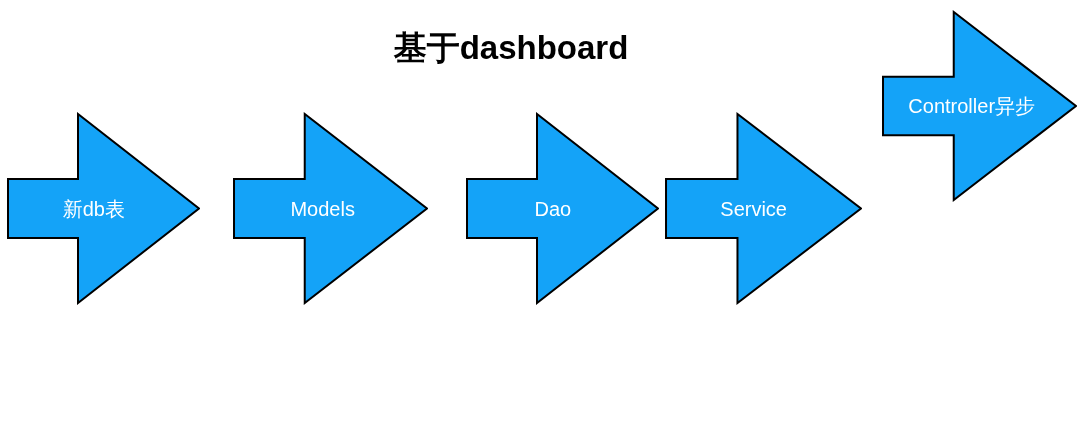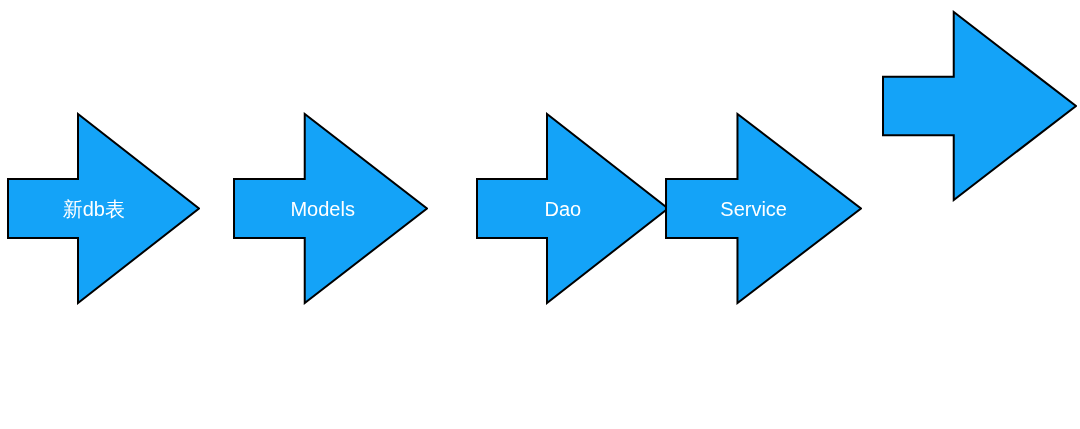--- a/index.html
+++ b/index.html
@@ -42,36 +42,37 @@
     position: absolute;
     transform: translate(-50%, -50%);
     color: var(--label-text);
     font-size: 20px;
     text-align: center;
     white-space: nowrap;
     top: 50%;
   }
   .a1 { left: 7px;   top: 112px; width: 193px; height: 193px; }
   .a2 { left: 233px; top: 112px; width: 195px; height: 193px; }
-  .a3 { left: 476px; top: 112px; width: 193px; height: 193px; }
+  .a3 { left: 466px; top: 112px; width: 193px; height: 193px; }
   .a4 { left: 665px; top: 112px; width: 197px; height: 193px; }
   .a5 { left: 882px; top: 10px;  width: 195px; height: 192px; }
   .a6 { left: 882px; top: 225px; width: 193px; height: 190px; }
   .a1 .arrow-label { left: 45%; }
   .a2 .arrow-label { left: 46%; }
   .a3 .arrow-label { left: 45%; }
   .a4 .arrow-label { left: 45%; text-align: center; }
   .a5 .arrow-label { left: 46%; }
   .a6 .arrow-label { left: 58%; white-space: normal; width: 3.2em; line-height: 25px; }
 </style>
 </head>
 <body>
 
 <div class="canvas">
 
+  <div class="title">基于dashboard</div>
 
   <div class="arrow a1">
     <svg viewBox="0 0 193 193" preserveAspectRatio="none" aria-hidden="true">
       <polygon points="1,67 71,67 71,2 192,96.5 71,191 71,126 1,126"></polygon>
     </svg>
     <span class="arrow-label">新db表</span>
   </div>
 
   <div class="arrow a2">
     <svg viewBox="0 0 193 193" preserveAspectRatio="none" aria-hidden="true">
@@ -91,16 +92,17 @@
     <svg viewBox="0 0 193 193" preserveAspectRatio="none" aria-hidden="true">
       <polygon points="1,67 71,67 71,2 192,96.5 71,191 71,126 1,126"></polygon>
     </svg>
     <span class="arrow-label">Service</span>
   </div>
 
   <div class="arrow a5">
     <svg viewBox="0 0 193 193" preserveAspectRatio="none" aria-hidden="true">
       <polygon points="1,67 71,67 71,2 192,96.5 71,191 71,126 1,126"></polygon>
     </svg>
+    <span class="arrow-label">Controller异步</span>
   </div>
 
 
 </div>
 
 </body></html>

